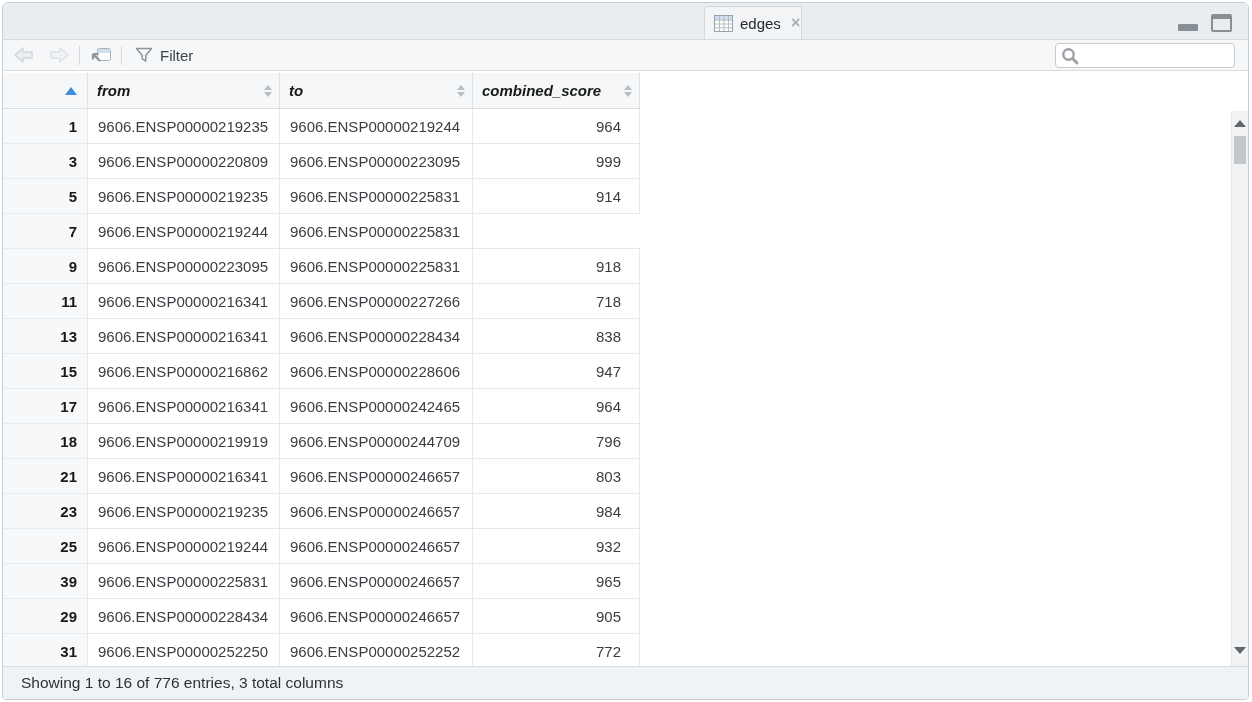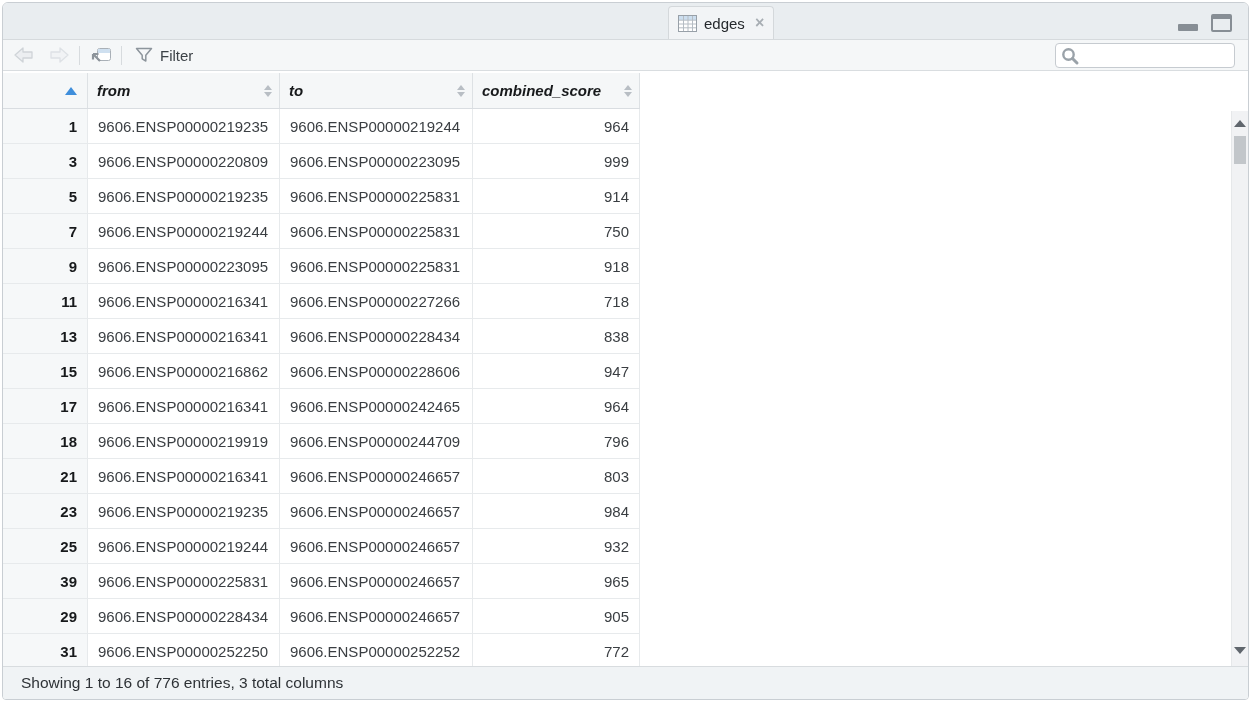--- a/index.html
+++ b/index.html
@@ -7,21 +7,21 @@
     font-family:"Liberation Sans", sans-serif; overflow:hidden; }
   .window { position:absolute; top:2px; left:2px; right:3px; bottom:2px;
     border:1px solid #c9ced3; border-radius:6px 6px 4px 4px; background:#fff;
     display:flex; flex-direction:column; overflow:hidden; }
 
   
   .tabbar { height:37px; background:#e9edf0; border-bottom:1px solid #d6dadd;
     display:flex; align-items:flex-end; position:relative; flex:0 0 auto; }
   .tab-spacer { width:665px; }
   .tab { height:33px; background:#f2f4f6; border:1px solid #d4d8db; border-bottom:none;
-    border-radius:4px 4px 0 0; display:flex; align-items:center; padding:0 9px 0 9px; gap:7px; }
+    border-radius:4px 4px 0 0; display:flex; align-items:center; padding:0 1px 0 9px; gap:7px;margin-left:36px; }
   .tab-label { font-size:15px; color:#25292d; }
   .tab-close { color:#a8aeb4; font-size:16px; font-weight:bold; line-height:14px; margin-left:3px; cursor:pointer; }
   .win-controls { position:absolute; right:16px; top:9px; display:flex; gap:13px; align-items:flex-end; height:20px; }
   .btn-min { width:20px; height:7px; background:#878e95; border-radius:1px; margin-bottom:1px; }
   .btn-max { width:21px; height:18px; border:2px solid #878e95; border-top:5px solid #878e95; border-radius:2px; background:transparent; }
 
   
   .toolbar { height:31px; background:#f5f7f8; border-bottom:1px solid #d9dde0;
     display:flex; align-items:center; padding:0 10px; gap:9px; position:relative; flex:0 0 auto; }
   .tool-sep { width:1px; height:19px; background:#d7dbde; }
@@ -50,21 +50,21 @@
   .s-down { width:0; height:0; border-left:4px solid transparent; border-right:4px solid transparent;
     border-top:5px solid #b8bec4; }
 
   .tr { display:flex; height:35px; border-bottom:1px solid #e7eaec; background:#fff; }
   .td { border-right:1px solid #e7eaec; font-size:15px; color:#3a3e42;
     display:flex; align-items:center; overflow:hidden; white-space:nowrap; }
   .td-rownum { width:85px; background:#f6f8f9; justify-content:flex-end;
     font-weight:bold; color:#17191b; padding-right:10px; }
   .td-from { width:192px; padding-left:10px; }
   .td-to { width:193px; padding-left:10px; }
-  .td-score { width:167px; justify-content:flex-end; padding-right:10px; }
+  .td-score { width:167px; justify-content:flex-end; padding-right:18px; }
 
   
   .vscroll { position:absolute; top:40px; right:0; bottom:0; width:17px;
     background:#f1f2f4; border-left:1px solid #e6e8ea; }
   .sb-up { position:absolute; top:9px; left:50%; transform:translateX(-50%);
     width:0; height:0; border-left:6px solid transparent; border-right:6px solid transparent;
     border-bottom:7px solid #60666d; }
   .sb-thumb { position:absolute; top:25px; left:2px; right:2px; height:28px; background:#c2c6ca; }
   .sb-down { position:absolute; bottom:12px; left:50%; transform:translateX(-50%);
     width:0; height:0; border-left:6px solid transparent; border-right:6px solid transparent;
@@ -181,21 +181,20 @@
           <div class="tr">
             <div class="td td-rownum">5</div>
             <div class="td td-from">9606.ENSP00000219235</div>
             <div class="td td-to">9606.ENSP00000225831</div>
             <div class="td td-score">914</div>
           </div>
           <div class="tr">
             <div class="td td-rownum">7</div>
             <div class="td td-from">9606.ENSP00000219244</div>
             <div class="td td-to">9606.ENSP00000225831</div>
-            <div class="td td-score">750</div>
           </div>
           <div class="tr">
             <div class="td td-rownum">9</div>
             <div class="td td-from">9606.ENSP00000223095</div>
             <div class="td td-to">9606.ENSP00000225831</div>
             <div class="td td-score">918</div>
           </div>
           <div class="tr">
             <div class="td td-rownum">11</div>
             <div class="td td-from">9606.ENSP00000216341</div>

